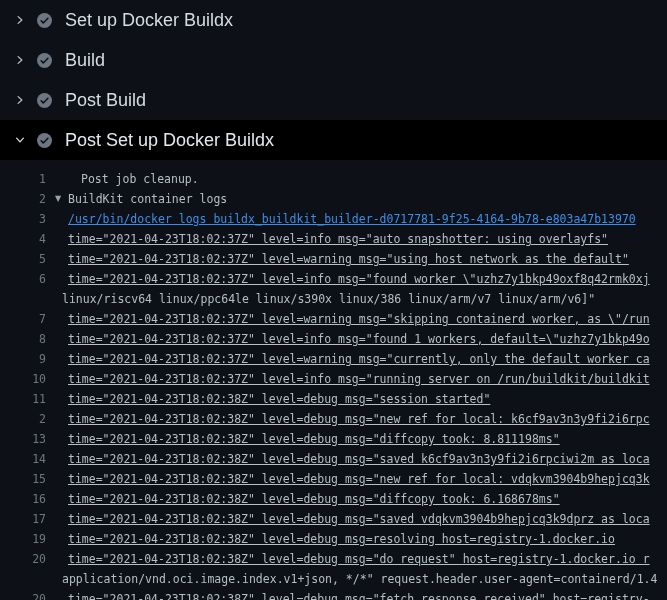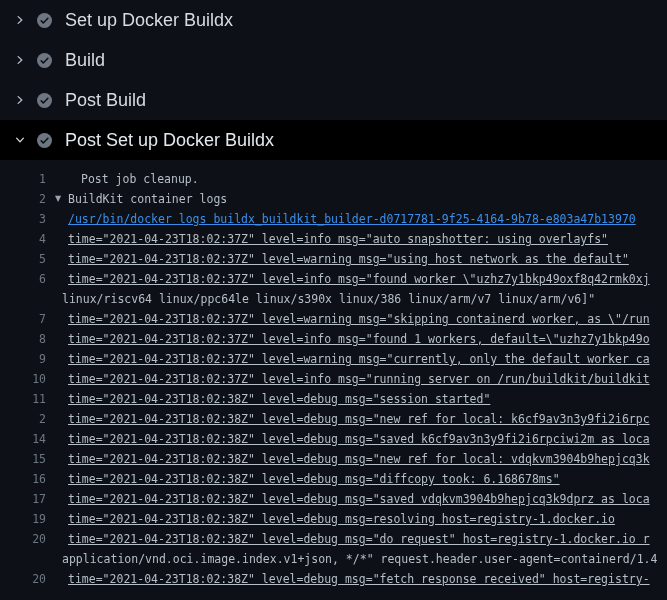--- a/index.html
+++ b/index.html
@@ -182,20 +182,24 @@
     <div class="log-row indent">
       <span class="num">11</span>
       <span class="txt">time="2021-04-23T18:02:38Z" level=debug msg="session started"</span>
     </div>
 
     <div class="log-row indent">
       <span class="num">2</span>
       <span class="txt">time="2021-04-23T18:02:38Z" level=debug msg="new ref for local: k6cf9av3n3y9fi2i6rpc</span>
     </div>
 
+    <div class="log-row indent">
+      <span class="num">13</span>
+      <span class="txt">time="2021-04-23T18:02:38Z" level=debug msg="diffcopy took: 8.811198ms"</span>
+    </div>
 
     <div class="log-row indent">
       <span class="num">14</span>
       <span class="txt">time="2021-04-23T18:02:38Z" level=debug msg="saved k6cf9av3n3y9fi2i6rpciwi2m as loca</span>
     </div>
 
     <div class="log-row indent">
       <span class="num">15</span>
       <span class="txt">time="2021-04-23T18:02:38Z" level=debug msg="new ref for local: vdqkvm3904b9hepjcq3k</span>
     </div>

